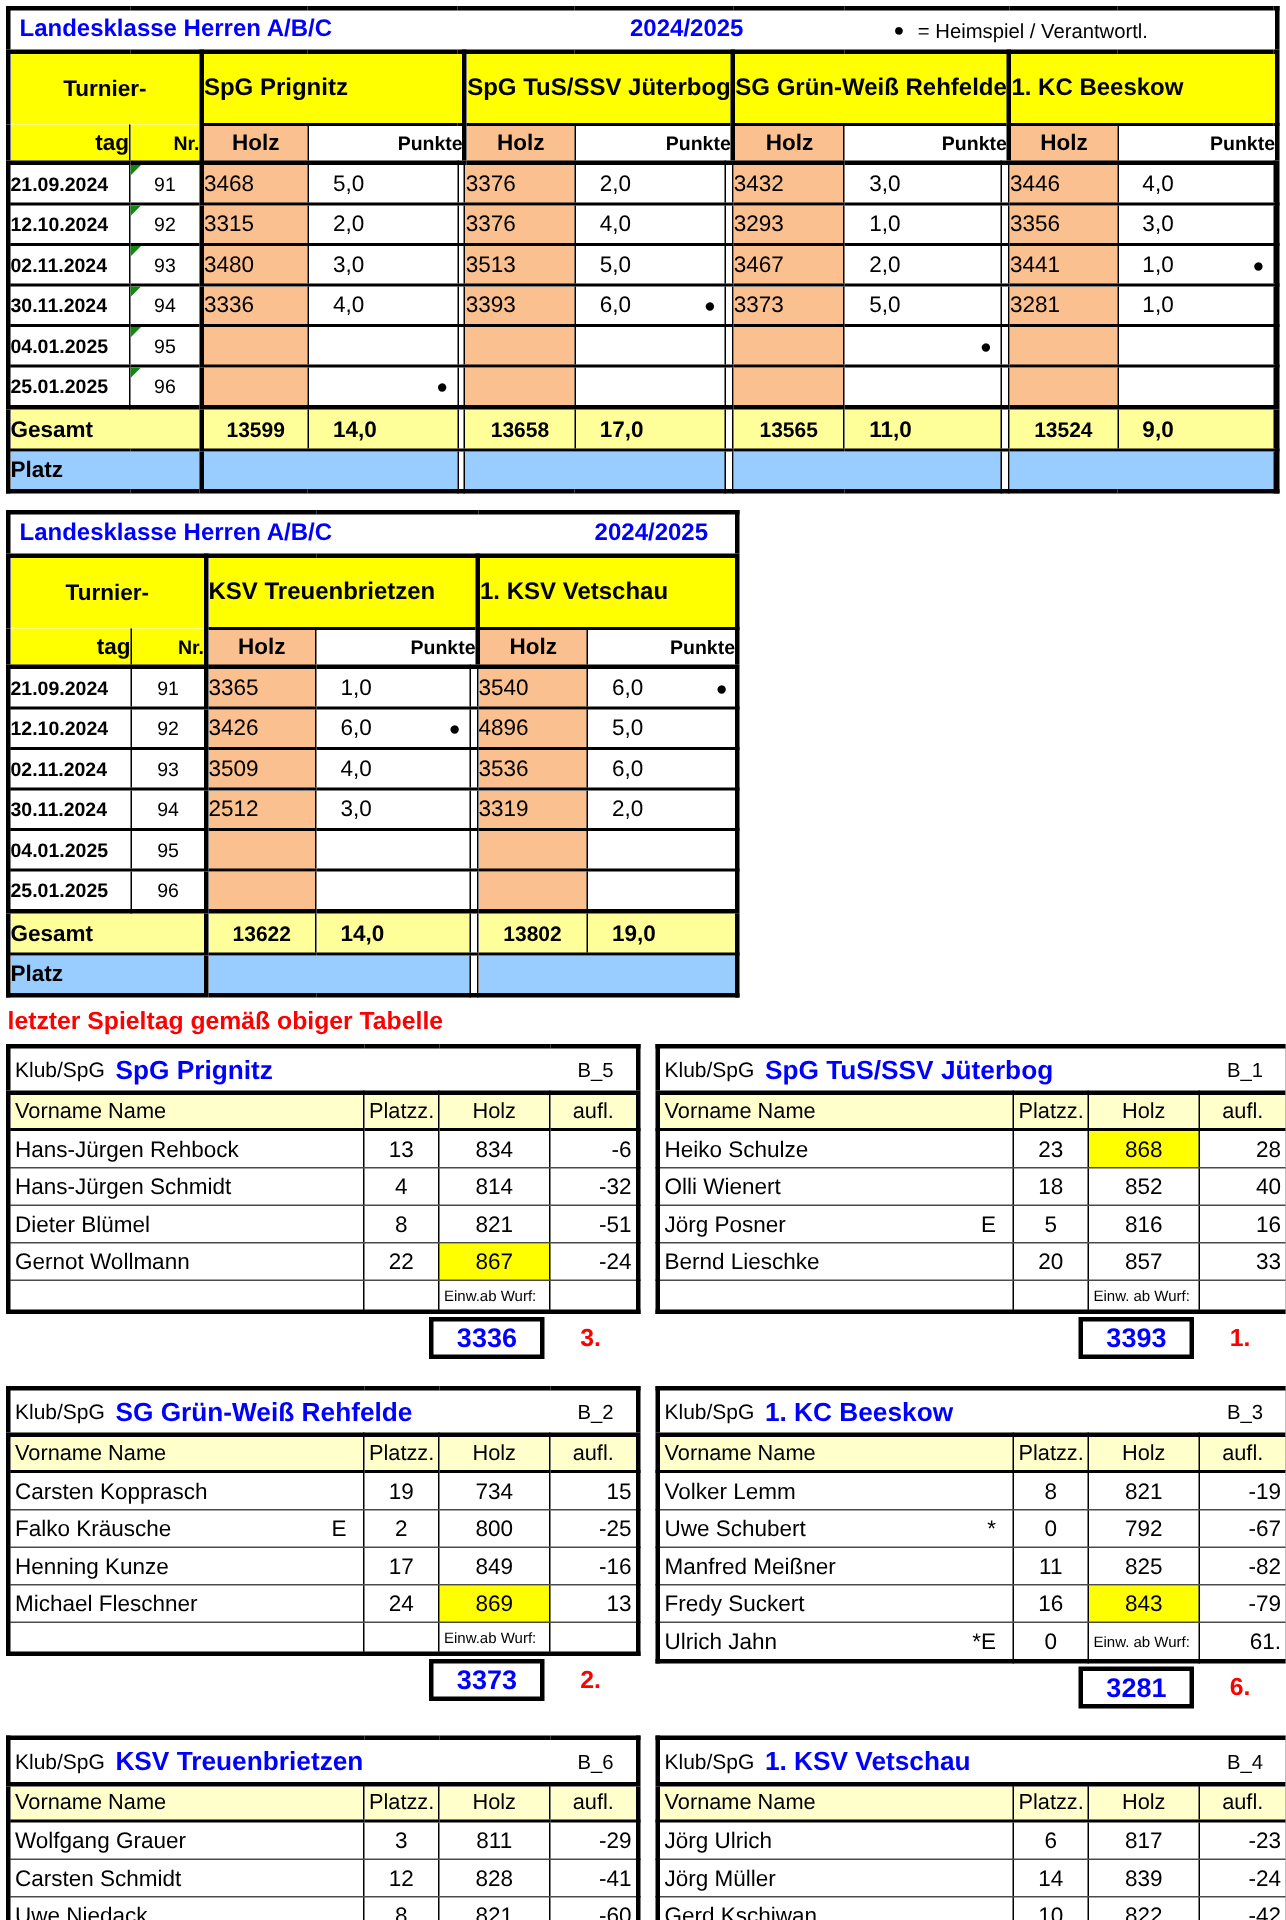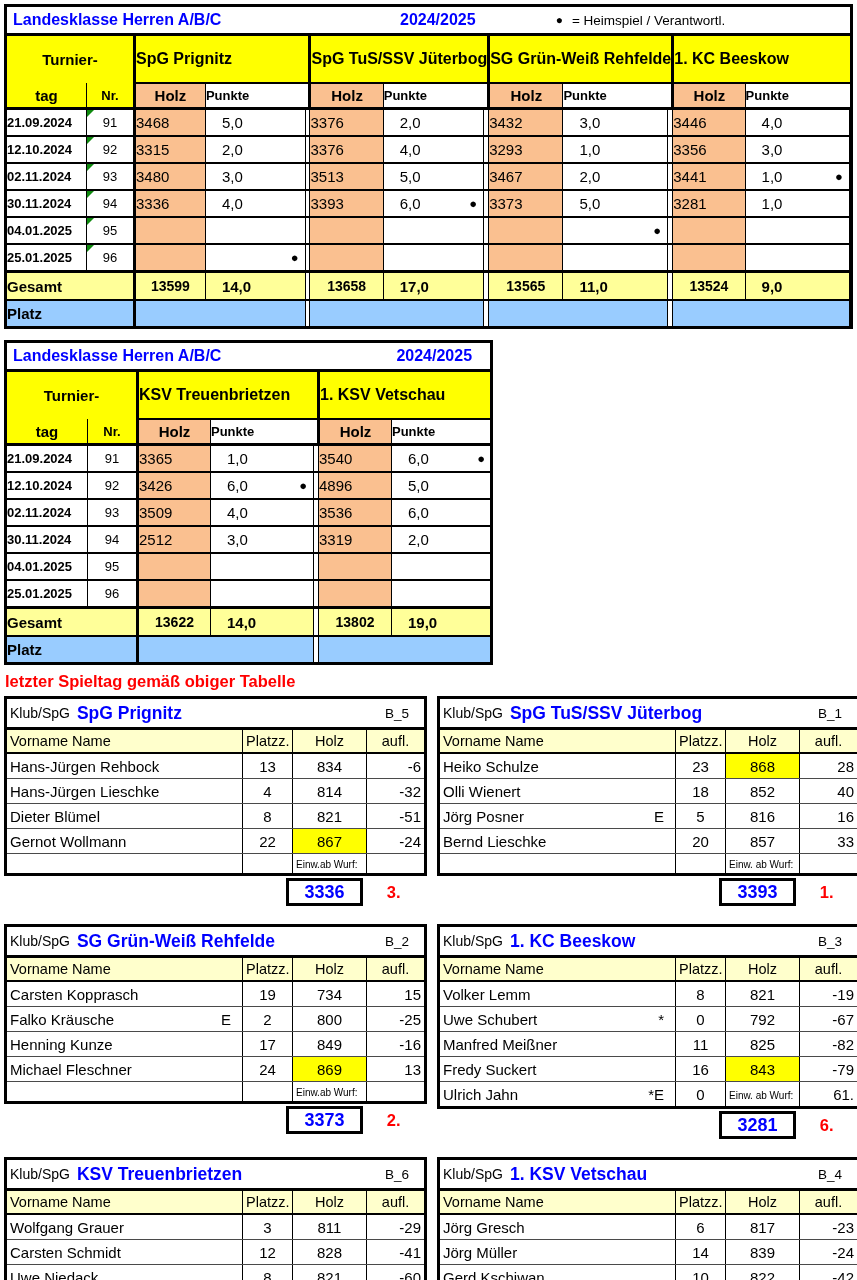--- a/index.html
+++ b/index.html
@@ -3,32 +3,32 @@
 <meta charset="utf-8">
 <style>
   html,body{margin:0;padding:0;background:#fff;}
   body{width:857px;height:1280px;font-family:"Liberation Sans",sans-serif;color:#000;}
   .page{padding:4px 4px 0 4px;}
 
   
   table.fx{border-collapse:collapse;table-layout:fixed;border:3px solid #000;background:#fff;}
   table.fx td{padding:0;overflow:hidden;white-space:nowrap;vertical-align:middle;}
   .r-title td{height:26px;border-bottom:3px solid #000;}
-  .titleflex{display:flex;align-items:center;}
+  .titleflex{display:flex;align-items:center;gap:20px;}
   .fx-title{color:#0000ff;font-weight:bold;font-size:16px;padding-left:6px;}
   .t1 .fx-title{width:387px;}
   .fx-season{color:#0000ff;font-weight:bold;font-size:16px;}
   .fx-legend{margin-left:80px;font-size:13.5px;display:flex;align-items:center;gap:9px;}
   .fx-legend .lgdot{font-size:12px;}
   .t2 .fx-season{margin-left:auto;padding-right:18px;}
 
   .r-teams td{height:46px;margin-top:24px;}
   .corner-top{background:#ffff00;text-align:center;vertical-align:bottom;font-weight:bold;font-size:15px;border-right:3px solid #000;padding-bottom:1px;}
   td.teamcell{background:#ffff00;border-left:3px solid #000;border-bottom:2px solid #000;font-weight:bold;font-size:16px;line-height:22px;padding:1px 0 1px 5px;white-space:normal;}
-  .r-colhead td{height:23px;border-bottom:3px solid #000;}
+  .r-colhead td{height:23px;border-bottom:3px solid #000;text-align:right;}
   .corner-tag{background:#ffff00;font-weight:bold;font-size:15px;text-align:center;border-right:1.5px solid #000;}
   .corner-nr{background:#ffff00;font-weight:bold;font-size:13px;text-align:center;border-right:3px solid #000;}
   td.h-holz{background:#FAC090;border-left:3px solid #000;border-right:1.5px solid #000;text-align:center;font-weight:bold;font-size:15px;}
   td.h-punkte{font-weight:bold;font-size:13px;padding-left:13px;}
 
   .r-data td{height:25px;border-bottom:2px solid #000;}
   td.c-date{font-weight:bold;font-size:13px;padding-left:4px;border-right:1.5px solid #000;margin-left:42px;}
   td.c-nr{position:relative;text-align:center;font-size:13px;border-right:3px solid #000;}
   .tri{position:absolute;left:0;top:0;width:0;height:0;border-top:7px solid #0f8a0f;border-right:7px solid transparent;}
   td.c-holz{background:#FAC090;border-left:1.5px solid #000;border-right:1.5px solid #000;text-align:left;font-size:15px;}
@@ -664,21 +664,21 @@
                 </div>
                 </td>
                 <td class="c-pz">13</td>
                 <td class="c-hz"><span class="einw"></span><span>834</span></td>
                 <td class="c-au">-6</td>
               </tr>
 
               <tr class="pr">
                 <td class="c-name">
                   <div class="nwrap">
-                  <span>Hans-Jürgen Lieschke</span>
+                  <span>Hans-Jürgen Schmidt</span>
                   <span class="ptag"></span>
                 </div>
                 </td>
                 <td class="c-pz">4</td>
                 <td class="c-hz"><span class="einw"></span><span>814</span></td>
                 <td class="c-au">-32</td>
               </tr>
 
               <tr class="pr">
                 <td class="c-name">
@@ -1100,21 +1100,21 @@
               <td class="ch-pz">Platzz.</td>
               <td class="ch-hz">Holz</td>
               <td>aufl.</td>
             </tr>
           </tbody>
           <tbody>
 
               <tr class="pr">
                 <td class="c-name">
                   <div class="nwrap">
-                  <span>Jörg Gresch</span>
+                  <span>Jörg Ulrich</span>
                   <span class="ptag"></span>
                 </div>
                 </td>
                 <td class="c-pz">6</td>
                 <td class="c-hz"><span class="einw"></span><span>817</span></td>
                 <td class="c-au">-23</td>
               </tr>
 
               <tr class="pr">
                 <td class="c-name">

